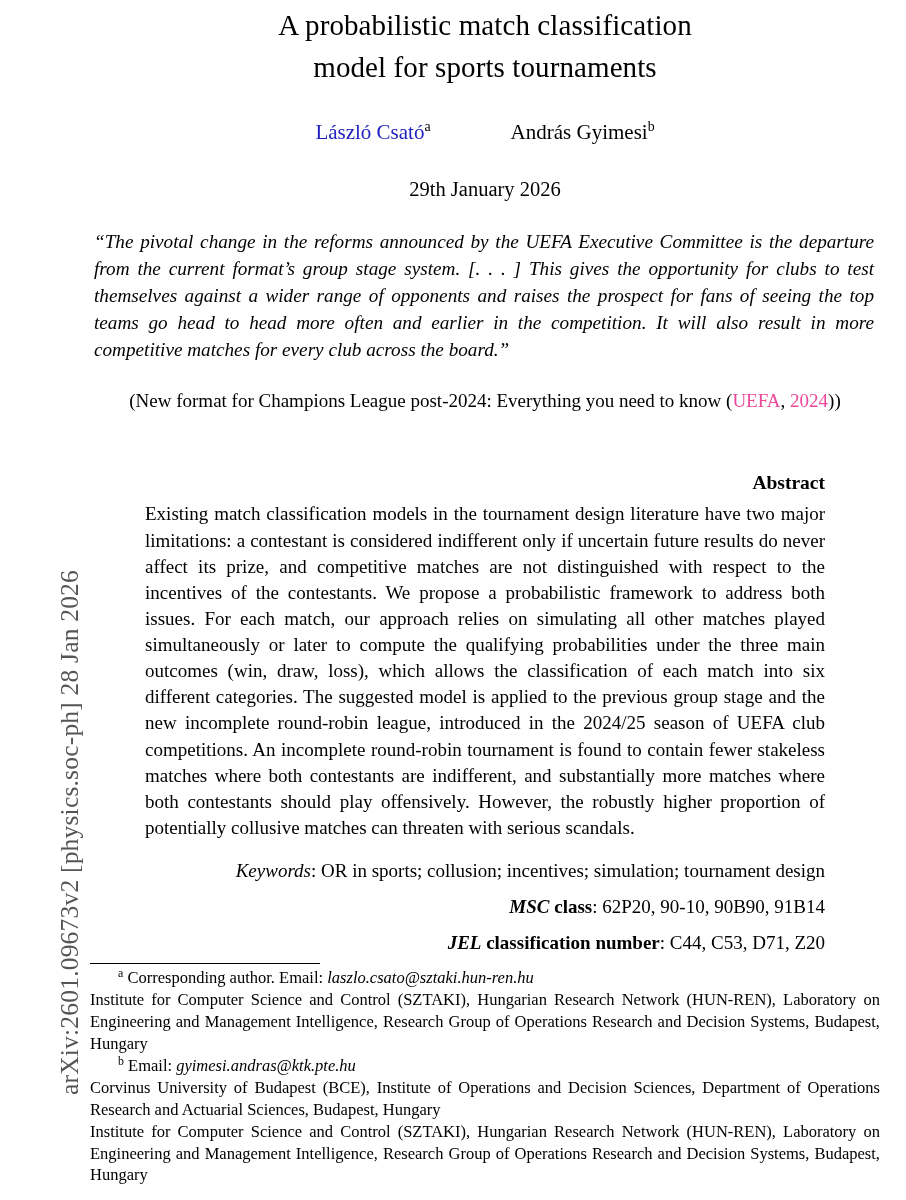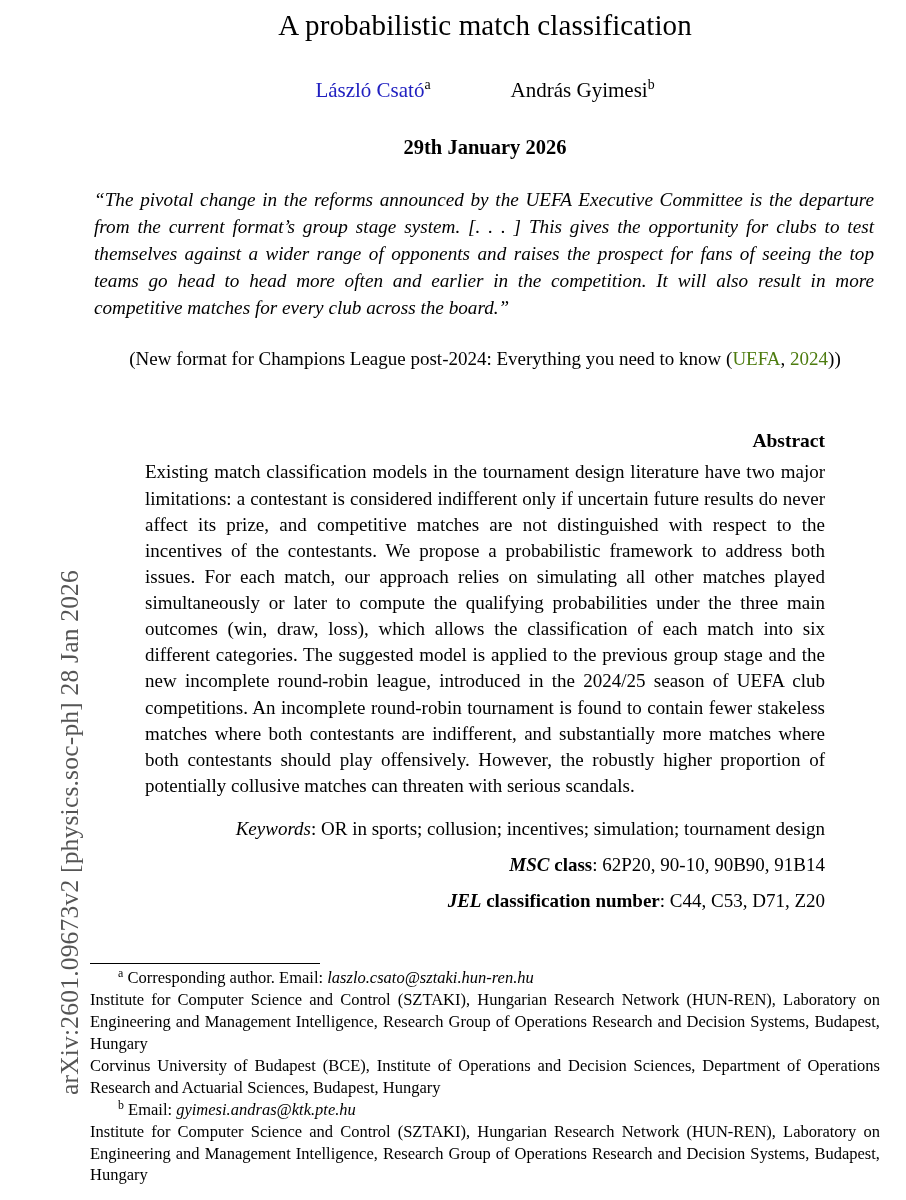--- a/index.html
+++ b/index.html
@@ -77,38 +77,37 @@
   sup {
     font-size: 0.66em;
     vertical-align: super;
     line-height: 0;
   }
 
   .date {
     margin-top: 33px;
     text-align: center;
     font-size: 20.5px;
-    font-weight: bold;
   }
 
   .quote {
     margin-top: 28px;
     font-style: italic;
     font-size: 19.2px;
     line-height: 1.40;
     text-align: justify;
     padding: 0 6px 0 4px;
   }
 
   .quote-source {
     margin-top: 27px;
     text-align: center;
     font-size: 19px;
   }
-  .src-link { color: #4d7c0f; }
+  .src-link { color: #ec4899; }
 
   .abstract-wrap {
     margin-top: 60px;
     width: 680px;
     margin-left: auto;
     margin-right: auto;
   }
   .abstract-head {
     text-align: right;
     font-weight: bold;
@@ -164,20 +163,21 @@
 
 <div class="arxiv-stamp">
   <div class="vtext">arXiv:2601.09673v2  [physics.soc-ph]  28 Jan 2026</div>
 </div>
 
 <div class="page">
   <div class="content">
 
     <div class="title">
       <div>A probabilistic match classification</div>
+      <div>model for sports tournaments</div>
     </div>
 
     <div class="authors">
       <span><span class="author-link">László Csató</span><sup>a</sup></span>
       <span><span>András Gyimesi</span><sup>b</sup></span>
     </div>
 
     <div class="date">29th January 2026</div>
 
     <div class="quote">“The pivotal change in the reforms announced by the UEFA Executive Committee is the departure from the current format’s group stage system. [. . . ] This gives the opportunity for clubs to test themselves against a wider range of opponents and raises the prospect for fans of seeing the top teams go head to head more often and earlier in the competition. It will also result in more competitive matches for every club across the board.”</div>
@@ -195,17 +195,17 @@
 
     <div class="meta-line"><span class="meta-label-bi">JEL</span><span class="meta-label-b"> classification number</span><span>: C44, C53, D71, Z20</span></div>
 
   </div>
 
   <div class="footrule"></div>
 
   <div class="footnotes">
     <div class="fn-block fn-indent"><span class="fn-sup">a</span><span> Corresponding author. Email: </span><span class="mono-ital">laszlo.csato@sztaki.hun-ren.hu</span></div>
     <div class="fn-block">Institute for Computer Science and Control (SZTAKI), Hungarian Research Network (HUN-REN), Laboratory on Engineering and Management Intelligence, Research Group of Operations Research and Decision Systems, Budapest, Hungary</div>
+    <div class="fn-block fn-indent"><span class="fn-sup">b</span><span> Email: </span><span class="mono-ital">gyimesi.andras@ktk.pte.hu</span></div>
     <div class="fn-block">Corvinus University of Budapest (BCE), Institute of Operations and Decision Sciences, Department of Operations Research and Actuarial Sciences, Budapest, Hungary</div>
-    <div class="fn-block fn-indent"><span class="fn-sup">b</span><span> Email: </span><span class="mono-ital">gyimesi.andras@ktk.pte.hu</span></div>
     <div class="fn-block">Institute for Computer Science and Control (SZTAKI), Hungarian Research Network (HUN-REN), Laboratory on Engineering and Management Intelligence, Research Group of Operations Research and Decision Systems, Budapest, Hungary</div>
   </div>
 </div>
 
 </body></html>

